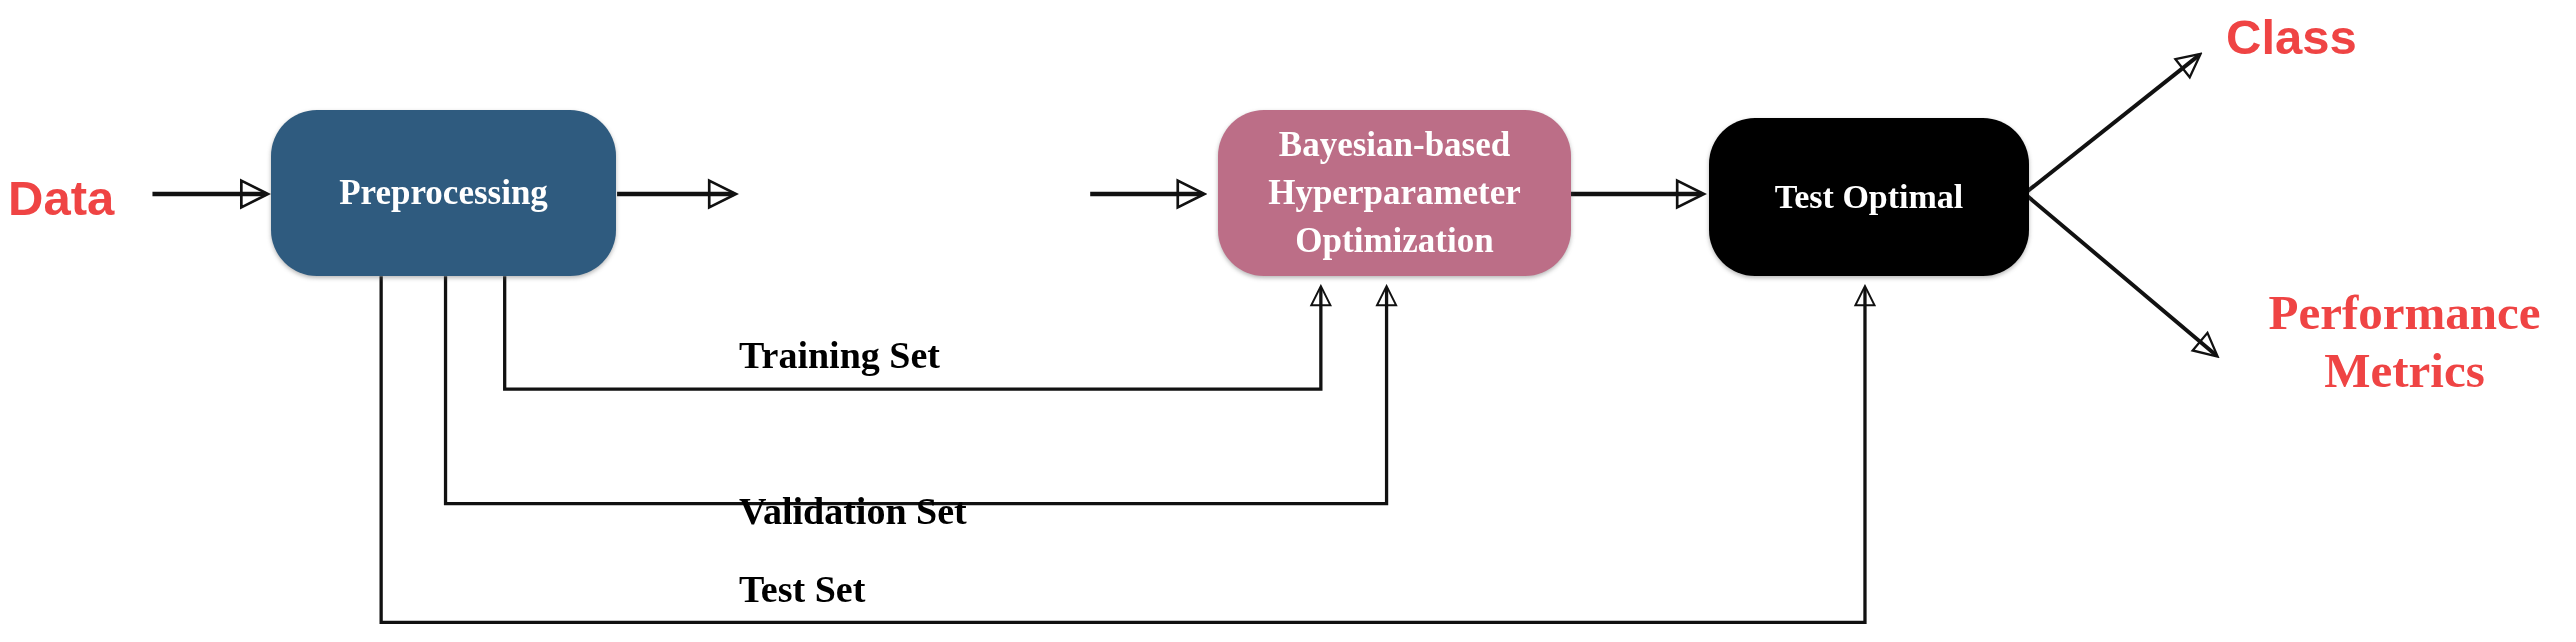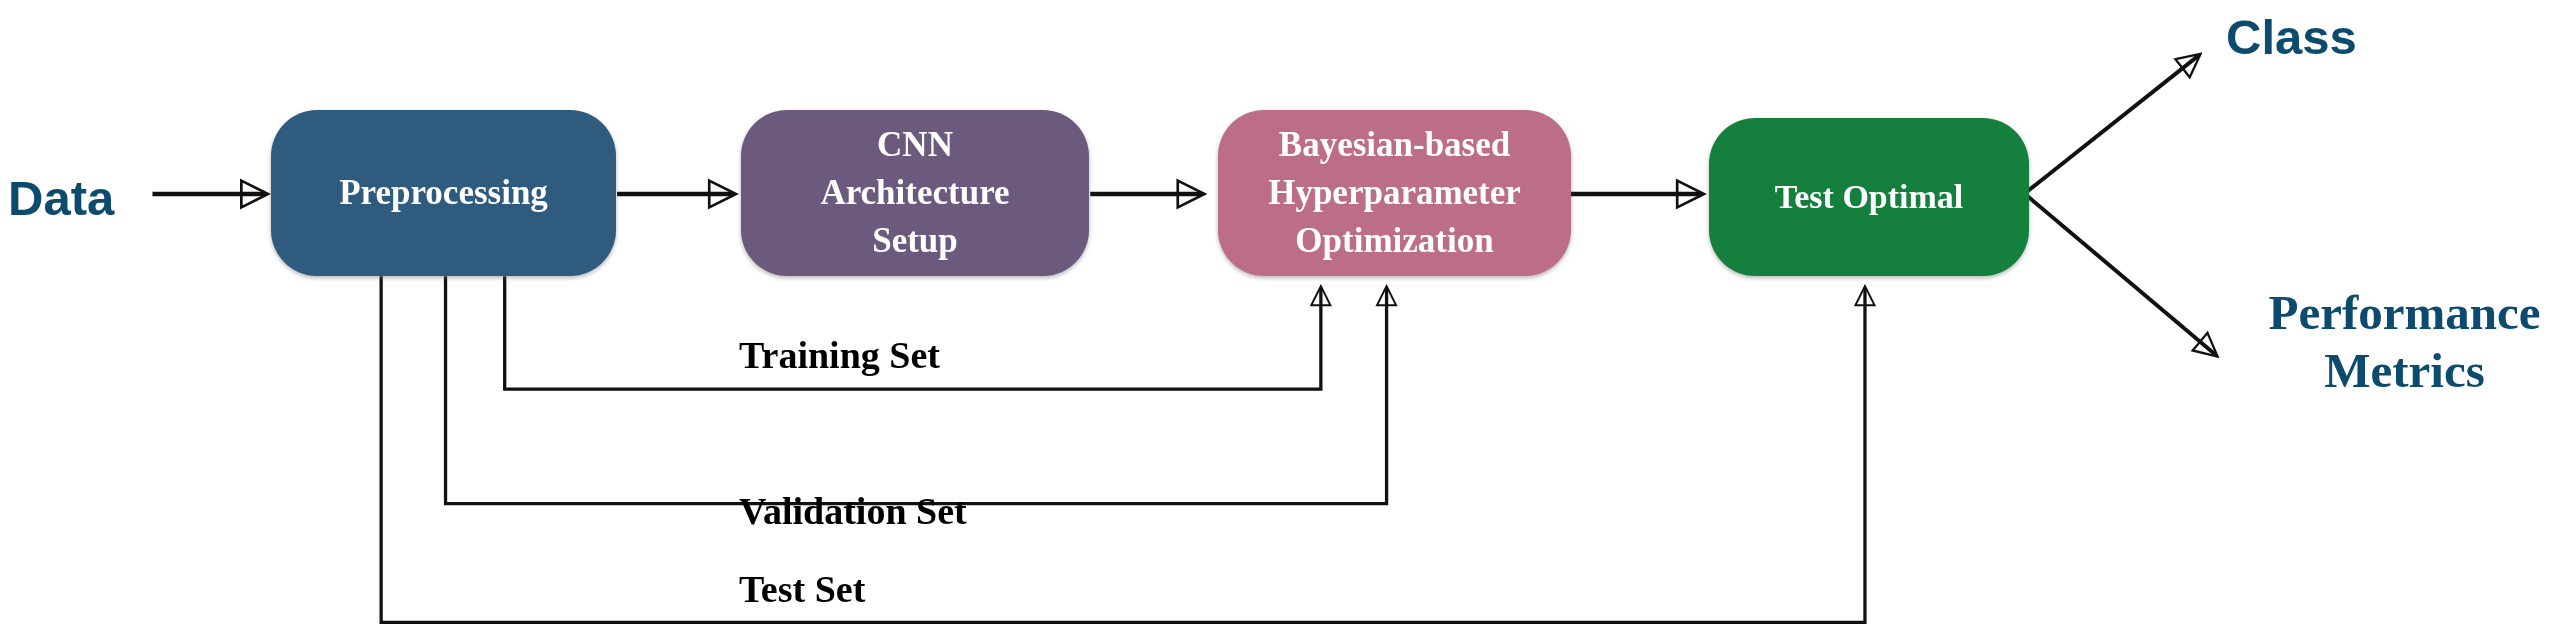--- a/index.html
+++ b/index.html
@@ -48,21 +48,21 @@
   }
   .box span { display: block; }
 
   .box-preprocessing { left: 271px;  top: 110px; width: 345px; height: 166px; }
   .box-cnn           { left: 741px; top: 110px; width: 348px; height: 166px; }
   .box-bayesian      { left: 1209px; top: 110px; width: 353px; height: 166px; margin-left: 9px; }
   .box-test          { left: 1709px; top: 118px; width: 320px; height: 158px; font-size: 34px; }
 
   .biglabel {
     position: absolute;
-    color: #0c4a6e;
+    color: #ef4444;
     font-family: "Liberation Sans", sans-serif;
     font-weight: bold;
     font-size: 49px;
     line-height: 1.18;
     white-space: nowrap;
   }
   .label-data  { left: 8px;   top: 170px; }
   .label-class { left: 2226px; top: 9.2px; }
   .label-perf  { left: 2233px; top: 284px; width: 343px; text-align: center; white-space: normal; font-family: Liberation Serif, serif; }
 
@@ -107,33 +107,28 @@
   </svg>
 
   <div class="biglabel label-data">Data</div>
 
   <div class="box box-preprocessing" style="background-color: rgb(47, 91, 127);">
     <span>Preprocessing</span>
     <span></span>
     <span></span>
   </div>
 
-  <div class="box box-cnn" style="background-color: rgb(107, 90, 126);">
-    <span>CNN</span>
-    <span>Architecture</span>
-    <span>Setup</span>
-  </div>
 
   <div class="box box-bayesian" style="background-color: rgb(188, 110, 135);">
     <span>Bayesian-based</span>
     <span>Hyperparameter</span>
     <span>Optimization</span>
   </div>
 
-  <div class="box box-test" style="background-color: #15803d;">
+  <div class="box box-test" style="background-color: #000000;">
     <span>Test Optimal</span>
     <span></span>
   </div>
 
   <div class="setlabel label-training">Training Set</div>
   <div class="setlabel label-validation">Validation Set</div>
   <div class="setlabel label-test">Test Set</div>
 
   <div class="biglabel label-class">Class</div>
   <div class="biglabel label-perf">Performance Metrics</div>

